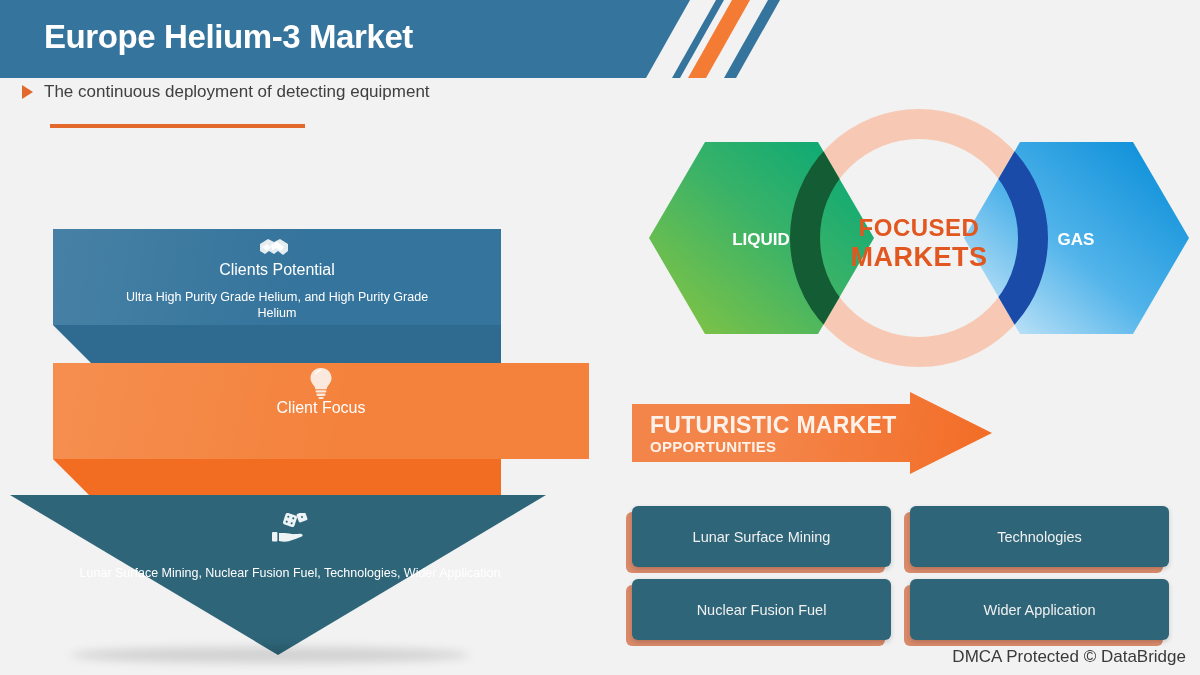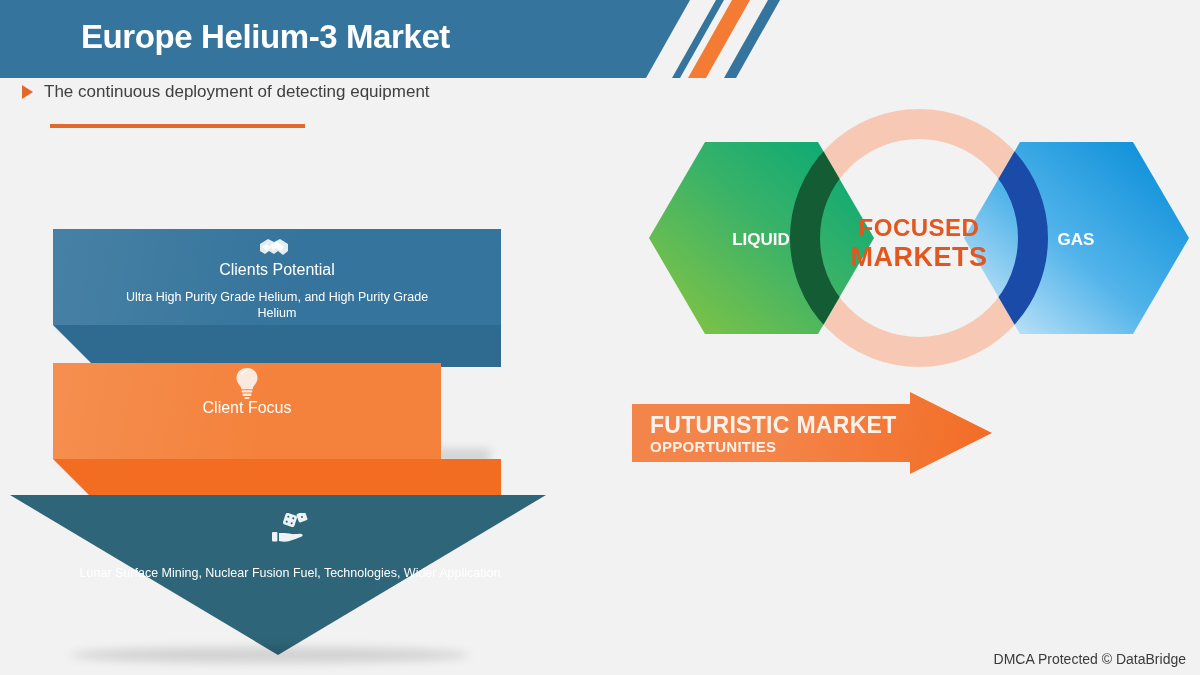--- a/index.html
+++ b/index.html
@@ -20,21 +20,20 @@
     clip-path:polygon(0 0, 690px 0, 646px 78px, 0 78px);
   }
   .stripe{position:absolute;top:0;height:78px;}
   .stripe-a{left:672px;width:52px;background:#35749c;clip-path:polygon(44px 0,52px 0,8px 78px,0 78px);}
   .stripe-o{left:688px;width:62px;background:#f47b33;clip-path:polygon(44px 0,62px 0,18px 78px,0 78px);}
   .stripe-b{left:724px;width:56px;background:#35749c;clip-path:polygon(44px 0,56px 0,12px 78px,0 78px);}
   .header-title{
     position:absolute;left:44px;top:18px;
     font-size:33px;font-weight:bold;color:#ffffff;letter-spacing:-0.4px;
     white-space:nowrap;
-    margin-left:37px;
   }
 
   
   .subtitle-row{position:absolute;left:22px;top:82px;display:flex;align-items:center;gap:11px;}
   .bullet-tri{
     width:0;height:0;border-left:11px solid #e2682c;
     border-top:7px solid transparent;border-bottom:7px solid transparent;
     flex:0 0 auto;
   }
   .subtitle-text{font-size:17px;color:#404040;white-space:nowrap;}
@@ -43,21 +42,21 @@
   
   .funnel{position:absolute;left:0;top:215px;width:580px;height:460px;}
   .fn-band{position:absolute;}
   .fn-fold{position:absolute;}
   .fn-shadow{position:absolute;background:rgba(0,0,0,.13);filter:blur(5px);}
 
   .band1{left:53px;top:14px;width:448px;height:96px;background:#35749c;}
   .band1 .sheen{position:absolute;inset:0;background:linear-gradient(100deg,rgba(255,255,255,.09),rgba(255,255,255,0) 55%);}
   .fold1{left:53px;top:110px;width:448px;height:42px;background:#2f6a90;
     clip-path:polygon(0 0,448px 0,448px 42px,42px 42px);}
-  .band2{left:53px;top:148px;width:388px;height:96px;background:#f4823c;}
+  .band2{left:53px;top:148px;width:536px;height:96px;background:#f4823c;}
   .band2 .sheen{position:absolute;inset:0;background:linear-gradient(100deg,rgba(255,255,255,.10),rgba(255,255,255,0) 55%);}
   .fold2{left:53px;top:244px;width:448px;height:42px;background:#f26d21;
     clip-path:polygon(0 0,448px 0,448px 42px,42px 42px);}
   .tri3{left:10px;top:280px;width:536px;height:160px;background:#2e6578;
     clip-path:polygon(0 0,536px 0,268px 160px);}
   .base-shadow{left:70px;top:432px;width:400px;height:16px;border-radius:50%;}
 
   .fn-label{position:absolute;left:0;right:0;text-align:center;color:#fff;}
   .fn-sub{font-size:12.5px;line-height:16px;margin-top:2px;padding:0 60px;}
   .fn-icon{position:absolute;left:0;right:0;text-align:center;}
@@ -86,21 +85,21 @@
     box-shadow:0 2px 5px rgba(0,0,0,.18);
   }
   .card-accent{position:absolute;width:259px;height:61px;background:#d98a6a;border-radius:6px;}
   .c-r0{top:0;} .c-r1{top:73px;}
   .c-c0{left:0;} .c-c1{left:278px;}
   .acc-off{transform:translate(-6px,6px);}
 
   
   .footer{
     position:absolute;right:14px;bottom:8px;
-    font-size:14px;color:#3a3a3a;white-space:nowrap;
+    font-size:17px;color:#3a3a3a;white-space:nowrap;
   }
 </style>
 </head>
 <body>
 
 <div class="stage">
 
   <div class="header-wrap">
     <div class="header-bar"></div>
     <div class="stripe stripe-a"></div>
@@ -212,16 +211,37 @@
       <text x="285" y="188" text-anchor="middle" font-family="Liberation Sans, sans-serif" font-size="27" font-weight="bold" fill="#e2561f" letter-spacing="0.5">MARKETS</text>
     </svg>
   </div>
 
   <div class="arrow-banner">
     <div class="arrow-shape"></div>
     <div class="arrow-t1">FUTURISTIC MARKET</div>
     <div class="arrow-t2">OPPORTUNITIES</div>
   </div>
 
+  <div class="cards">
+    <div class="card-accent acc-off c-r0 c-c0"></div>
+    <div class="card c-r0 c-c0">
+      <span>Lunar Surface Mining</span>
+    </div>
+
+    <div class="card-accent acc-off c-r0 c-c1"></div>
+    <div class="card c-r0 c-c1">
+      <span>Technologies</span>
+    </div>
+
+    <div class="card-accent acc-off c-r1 c-c0"></div>
+    <div class="card c-r1 c-c0">
+      <span>Nuclear Fusion Fuel</span>
+    </div>
+
+    <div class="card-accent acc-off c-r1 c-c1"></div>
+    <div class="card c-r1 c-c1">
+      <span>Wider Application</span>
+    </div>
+  </div>
 
   <div class="footer">DMCA Protected © DataBridge</div>
 
 </div>
 
 </body></html>

